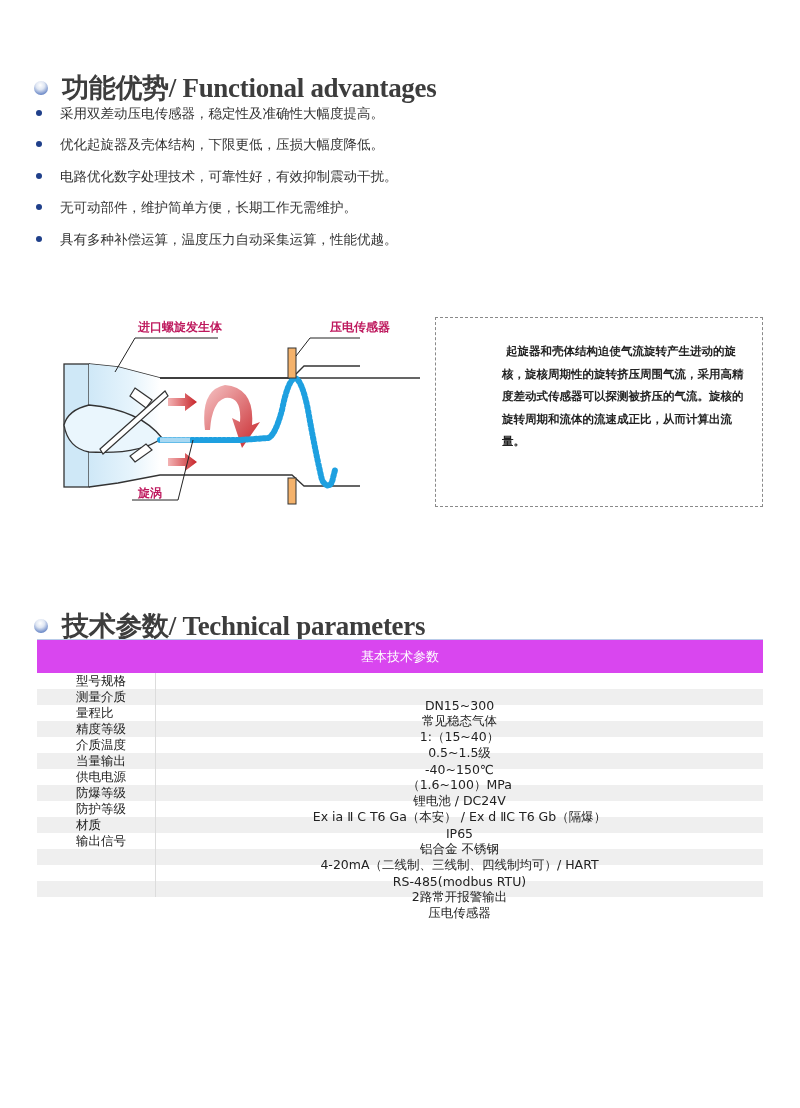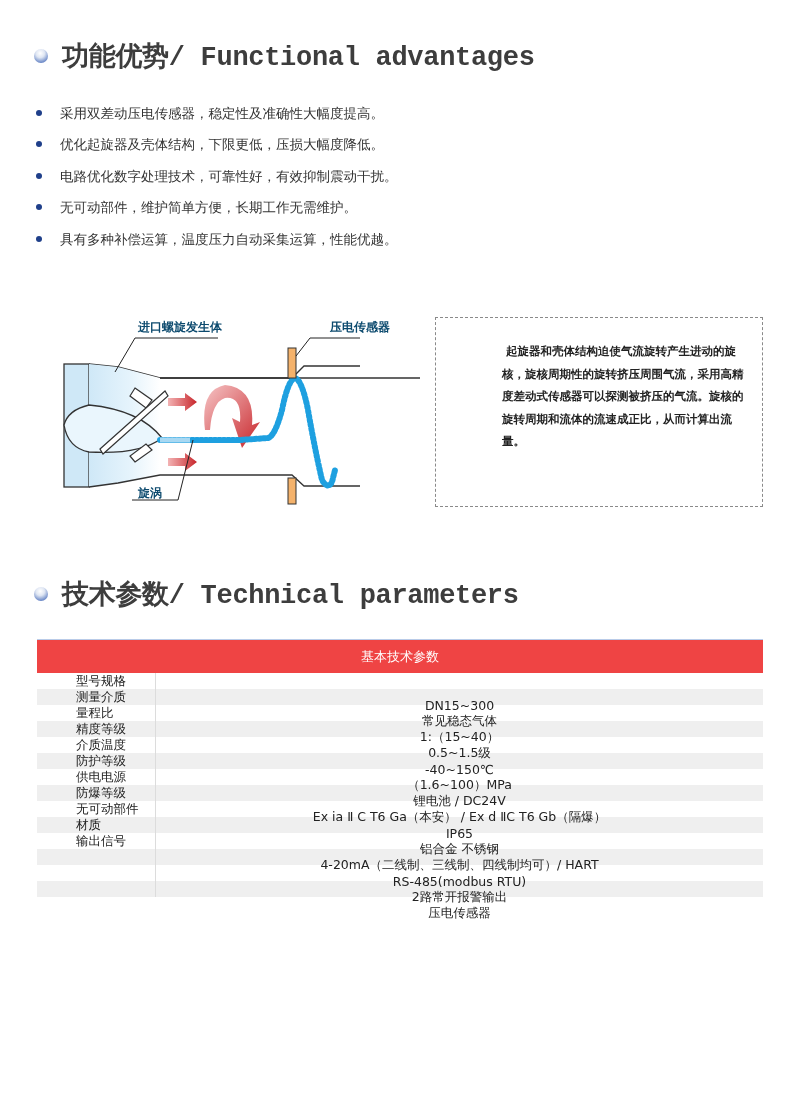--- a/index.html
+++ b/index.html
@@ -1,53 +1,54 @@
 <!DOCTYPE html>
 <html><head>
   <meta charset="utf-8">
   <style>
     * { box-sizing: border-box; margin: 0; padding: 0; }
     html, body { width: 800px; height: 1108px; background: #ffffff; overflow: hidden; }
     body { position: relative; font-family: "DejaVu Sans", "Liberation Sans", sans-serif; color: #333333; }
 
     .section-title {
       position: absolute; left: 34px; display: flex; align-items: center;
-      font-family: Liberation Mono, monospace; font-weight: bold; font-size: 27px; color: #3d3d3d;
+      font-family: Liberation Serif, serif; font-weight: bold; font-size: 27px; color: #3d3d3d;
       letter-spacing: -0.3px;
+      margin-top: 32px;
     }
     .title-dot {
       width: 14px; height: 14px; border-radius: 50%; margin-right: 14px;
       background: radial-gradient(circle at 45% 30%, #ffffff 0%, #dfe6f3 35%, #6e8bc8 75%, #3e5fae 100%);
     }
     .title-1 { top: 38px; }
     .title-2 { top: 576px; }
 
     .features { position: absolute; left: 36px; top: 98px; list-style: none; }
     .features li { display: flex; align-items: center; height: 31.5px; font-size: 13.5px; color: #333; }
     .features .bullet { width: 6px; height: 6px; border-radius: 50%; background: #1f3f8a; margin-right: 18px; margin-top: -2px; }
 
     
     .diagram { position: absolute; left: 60px; top: 310px; width: 360px; height: 205px; }
     .diagram svg { position: absolute; left: 0; top: 0; }
-    .diag-label { position: absolute; font-size: 12px; font-weight: bold; color: #0c4a6e; white-space: nowrap; }
+    .diag-label { position: absolute; font-size: 12px; font-weight: bold; color: #be185d; white-space: nowrap; }
     .lbl-inlet { left: 78px; top: 9px; }
     .lbl-sensor { left: 258px; top: 9px; margin-left: 12px; }
     .lbl-vortex { left: 78px; top: 175px; }
 
     .principle-box {
       position: absolute; left: 435px; top: 317px; width: 328px; height: 190px;
       border: 1.5px dashed #8a8a8a; padding: 22px 18px 0 22px;
     }
     .principle-title { font-size: 11.5px; font-weight: bold; color: #222; margin-bottom: 6px; }
     .principle-text { font-size: 11.5px; line-height: 22.5px; color: #222; text-indent: 4px; font-weight: bold; margin-left: 44px; }
 
     
     .spec-table { position: absolute; left: 37px; top: 639px; width: 726px; }
     .spec-header {
-      height: 34px; background: #ef4444; color: #ffffff; font-size: 13px;
+      height: 34px; background: #d946ef; color: #ffffff; font-size: 13px;
       display: flex; align-items: center; justify-content: center;
       border-top: 1px solid #b9cbe8;
     }
     .spec-row { display: flex; height: 16px; align-items: center; font-size: 12.5px; color: #222; }
     .spec-row:nth-child(even) { background: #efefef; }
     .spec-row .col-label { width: 119px; height: 100%; display: flex; align-items: center; padding-left: 39px; border-right: 1px solid #dcdcdc; }
     .spec-row .col-value { flex: 1; text-align: center; margin-top: 48px; }
   </style>
 </head>
 <body>
@@ -158,33 +159,33 @@
       </div>
     <div class="spec-row">
         <div class="col-label">精度等级</div>
         <div class="col-value">0.5~1.5级</div>
       </div>
     <div class="spec-row">
         <div class="col-label">介质温度</div>
         <div class="col-value">-40~150℃</div>
       </div>
     <div class="spec-row">
-        <div class="col-label">防护等级</div>
+        <div class="col-label">当量输出</div>
         <div class="col-value">（1.6~100）MPa</div>
       </div>
     <div class="spec-row">
         <div class="col-label">供电电源</div>
         <div class="col-value">锂电池  /  DC24V</div>
       </div>
     <div class="spec-row">
         <div class="col-label">防爆等级</div>
         <div class="col-value">Ex ia Ⅱ C T6 Ga（本安） /  Ex d ⅡC T6 Gb（隔爆）</div>
       </div>
     <div class="spec-row">
-        <div class="col-label">无可动部件</div>
+        <div class="col-label">防护等级</div>
         <div class="col-value">IP65</div>
       </div>
     <div class="spec-row">
         <div class="col-label">材质</div>
         <div class="col-value">铝合金      不锈钢</div>
       </div>
     <div class="spec-row">
         <div class="col-label">输出信号</div>
         <div class="col-value">4-20mA（二线制、三线制、四线制均可）/ HART</div>
       </div>

